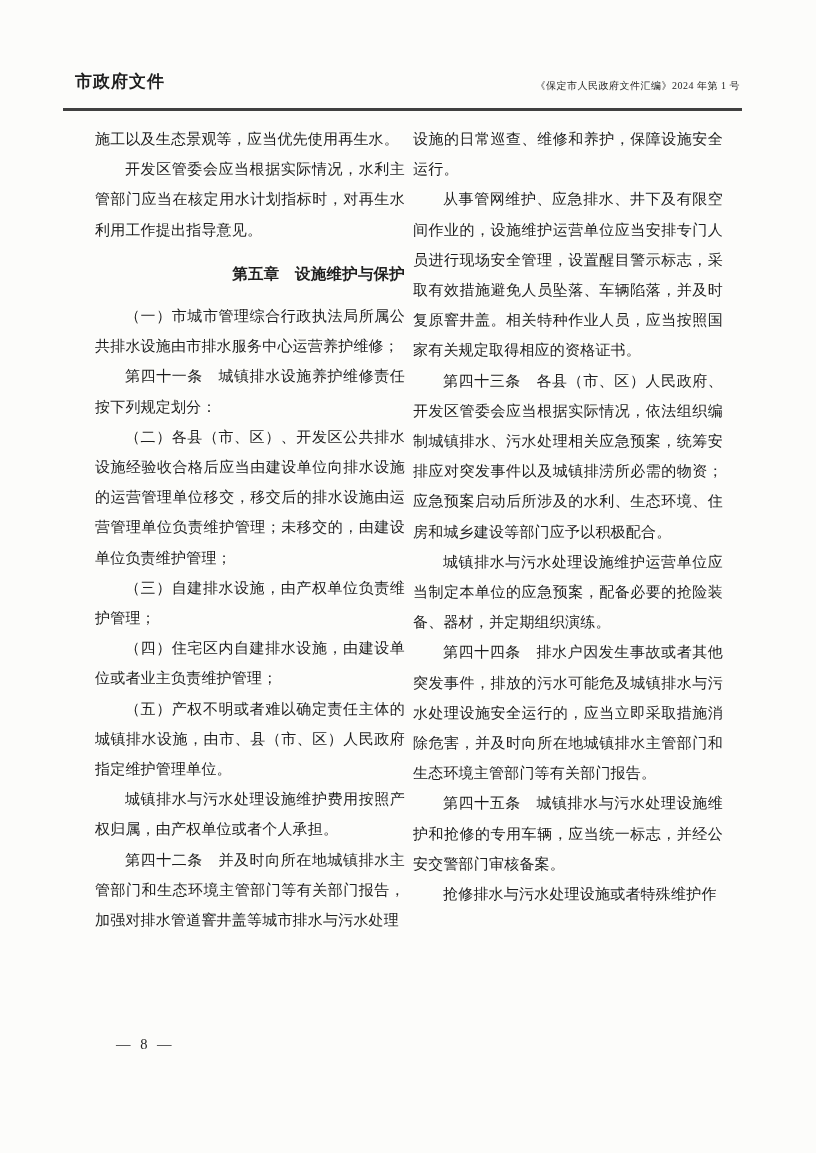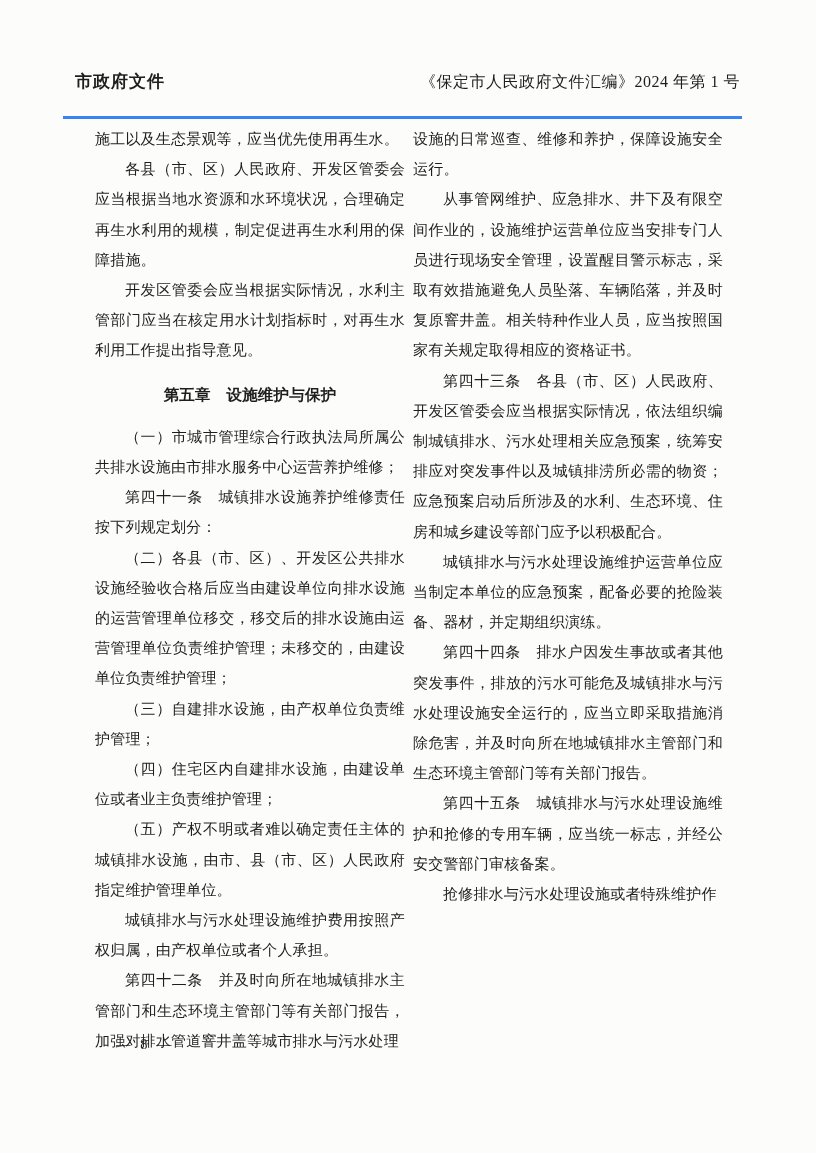--- a/index.html
+++ b/index.html
@@ -19,32 +19,32 @@
   }
   
   .page-header {
     position: absolute;
     left: 63px;
     top: 70px;
     width: 679px;
     display: flex;
     justify-content: space-between;
     align-items: flex-end;
-    border-bottom: 3px solid #3b82f6;
-    padding-bottom: 23px;
+    border-bottom: 3px solid #404040;
+    padding-bottom: 15px;
   }
   .header-section-title {
     font-family: "Liberation Sans", "DejaVu Sans", sans-serif;
     font-weight: bold;
     font-size: 17px;
     letter-spacing: 1px;
     padding-left: 12px;
   }
   .header-compilation {
-    font-size: 16px;
+    font-size: 10px;
     letter-spacing: 0.5px;
     padding-right: 2px;
   }
   
   .columns {
     position: absolute;
     left: 95px;
     top: 124px;
     width: 635px;
     display: flex;
@@ -62,21 +62,21 @@
     margin: 0;
     text-indent: 2em;
   }
   .col p.continuation {
     text-indent: 0;
   }
   .chapter-heading {
     font-family: "Liberation Sans", "DejaVu Sans", sans-serif;
     font-weight: bold;
     font-size: 15.5px;
-    text-align: center;
+    text-align: right;
     text-indent: 0 !important;
     margin: 14px 0 12px 0 !important;
   }
   
   .page-footer {
     position: absolute;
     left: 116px;
     top: 1036px;
     font-size: 14.5px;
     letter-spacing: 3px;
@@ -89,21 +89,20 @@
 
   <div class="page-header">
     <span class="header-section-title">市政府文件</span>
     <span class="header-compilation">《保定市人民政府文件汇编》2024 年第 1 号</span>
   </div>
 
   <div class="columns">
 
     <div class="col">
       <p class="continuation">施工以及生态景观等，应当优先使用再生水。</p>
-      <p>各县（市、区）人民政府、开发区管委会应当根据当地水资源和水环境状况，合理确定再生水利用的规模，制定促进再生水利用的保障措施。</p>
       <p>开发区管委会应当根据实际情况，水利主管部门应当在核定用水计划指标时，对再生水利用工作提出指导意见。</p>
       <p class="chapter-heading">第五章　设施维护与保护</p>
       <p>（一）市城市管理综合行政执法局所属公共排水设施由市排水服务中心运营养护维修；</p>
       <p>第四十一条　城镇排水设施养护维修责任按下列规定划分：</p>
       <p>（二）各县（市、区）、开发区公共排水设施经验收合格后应当由建设单位向排水设施的运营管理单位移交，移交后的排水设施由运营管理单位负责维护管理；未移交的，由建设单位负责维护管理；</p>
       <p>（三）自建排水设施，由产权单位负责维护管理；</p>
       <p>（四）住宅区内自建排水设施，由建设单位或者业主负责维护管理；</p>
       <p>（五）产权不明或者难以确定责任主体的城镇排水设施，由市、县（市、区）人民政府指定维护管理单位。</p>
       <p>城镇排水与污水处理设施维护费用按照产权归属，由产权单位或者个人承担。</p>
       <p>第四十二条　并及时向所在地城镇排水主管部门和生态环境主管部门等有关部门报告，加强对排水管道窨井盖等城市排水与污水处理</p>

